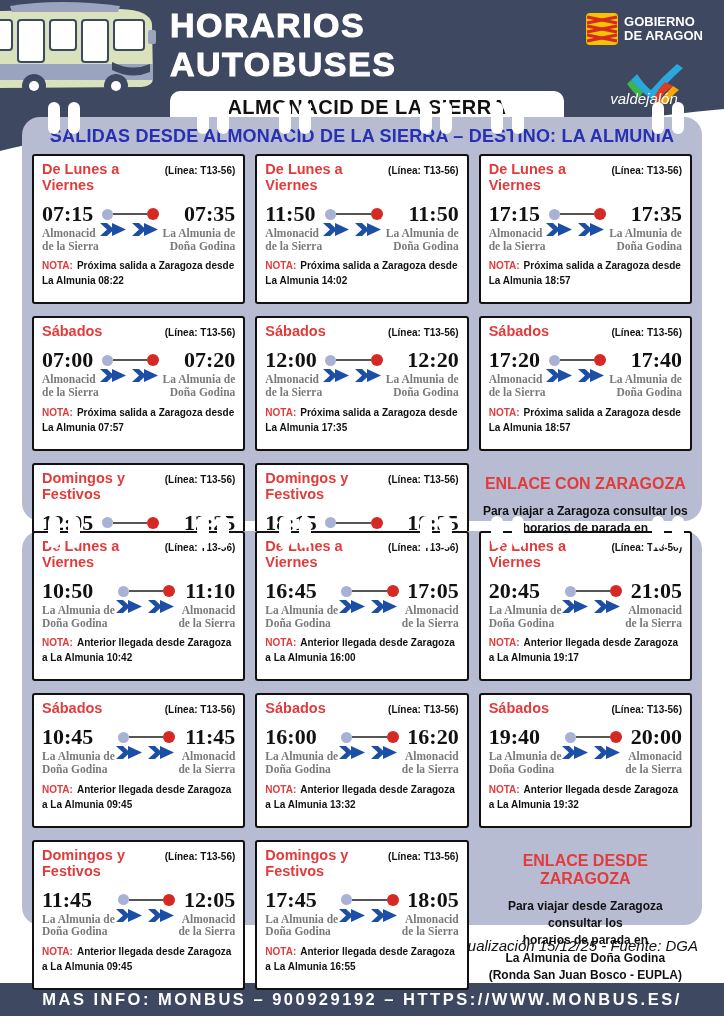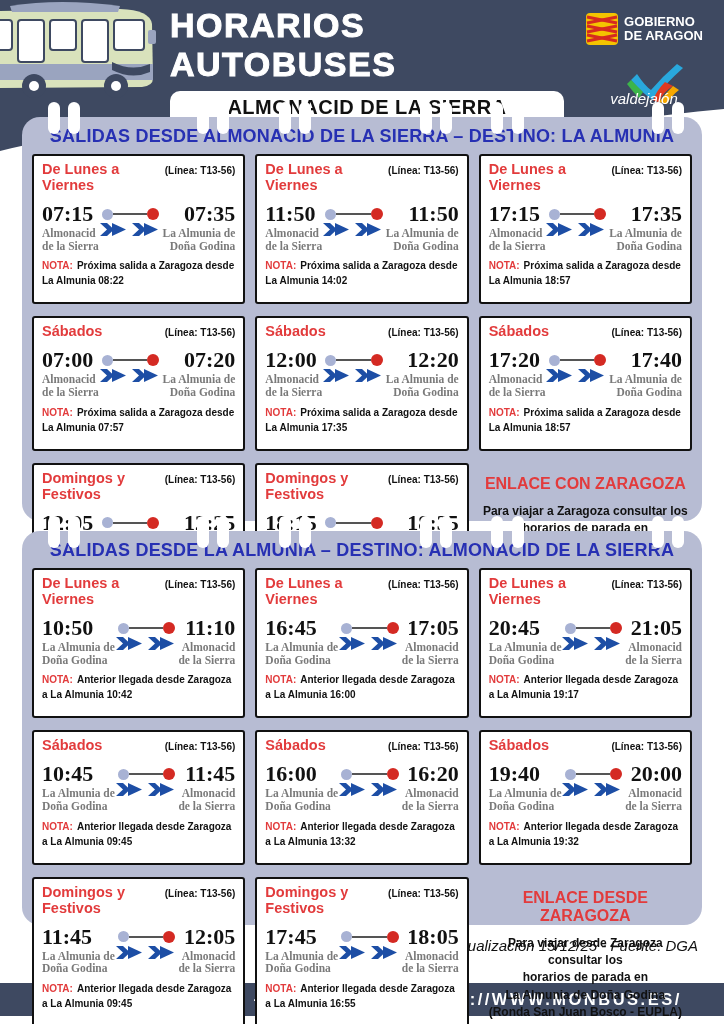--- a/index.html
+++ b/index.html
@@ -455,21 +455,20 @@
       <div class="tab" style="left: 40.7%;"></div>
       <div class="tab" style="left: 58.5%;"></div>
       <div class="tab" style="left: 61.5%;"></div>
       <div class="tab" style="left: 69%;"></div>
       <div class="tab" style="left: 72%;"></div>
       <div class="tab" style="left: 92.6%;"></div>
       <div class="tab" style="left: 95.6%;"></div>
     </div>
 
   <div class="panel panel-2 tabs-row">
-    <div class="section-title">SALIDAS DESDE LA ALMUNIA – DESTINO: ALMONACID DE LA SIERRA</div>
     <div class="cards-grid">
 
   <div class="card">
     <div class="card-head">
       <span class="day-label">De Lunes a Viernes</span>
       <span class="line-label">(Línea: T13-56)</span>
     </div>
     <div class="route">
       <div class="time time-dep">10:50</div>
       <div class="connector">

